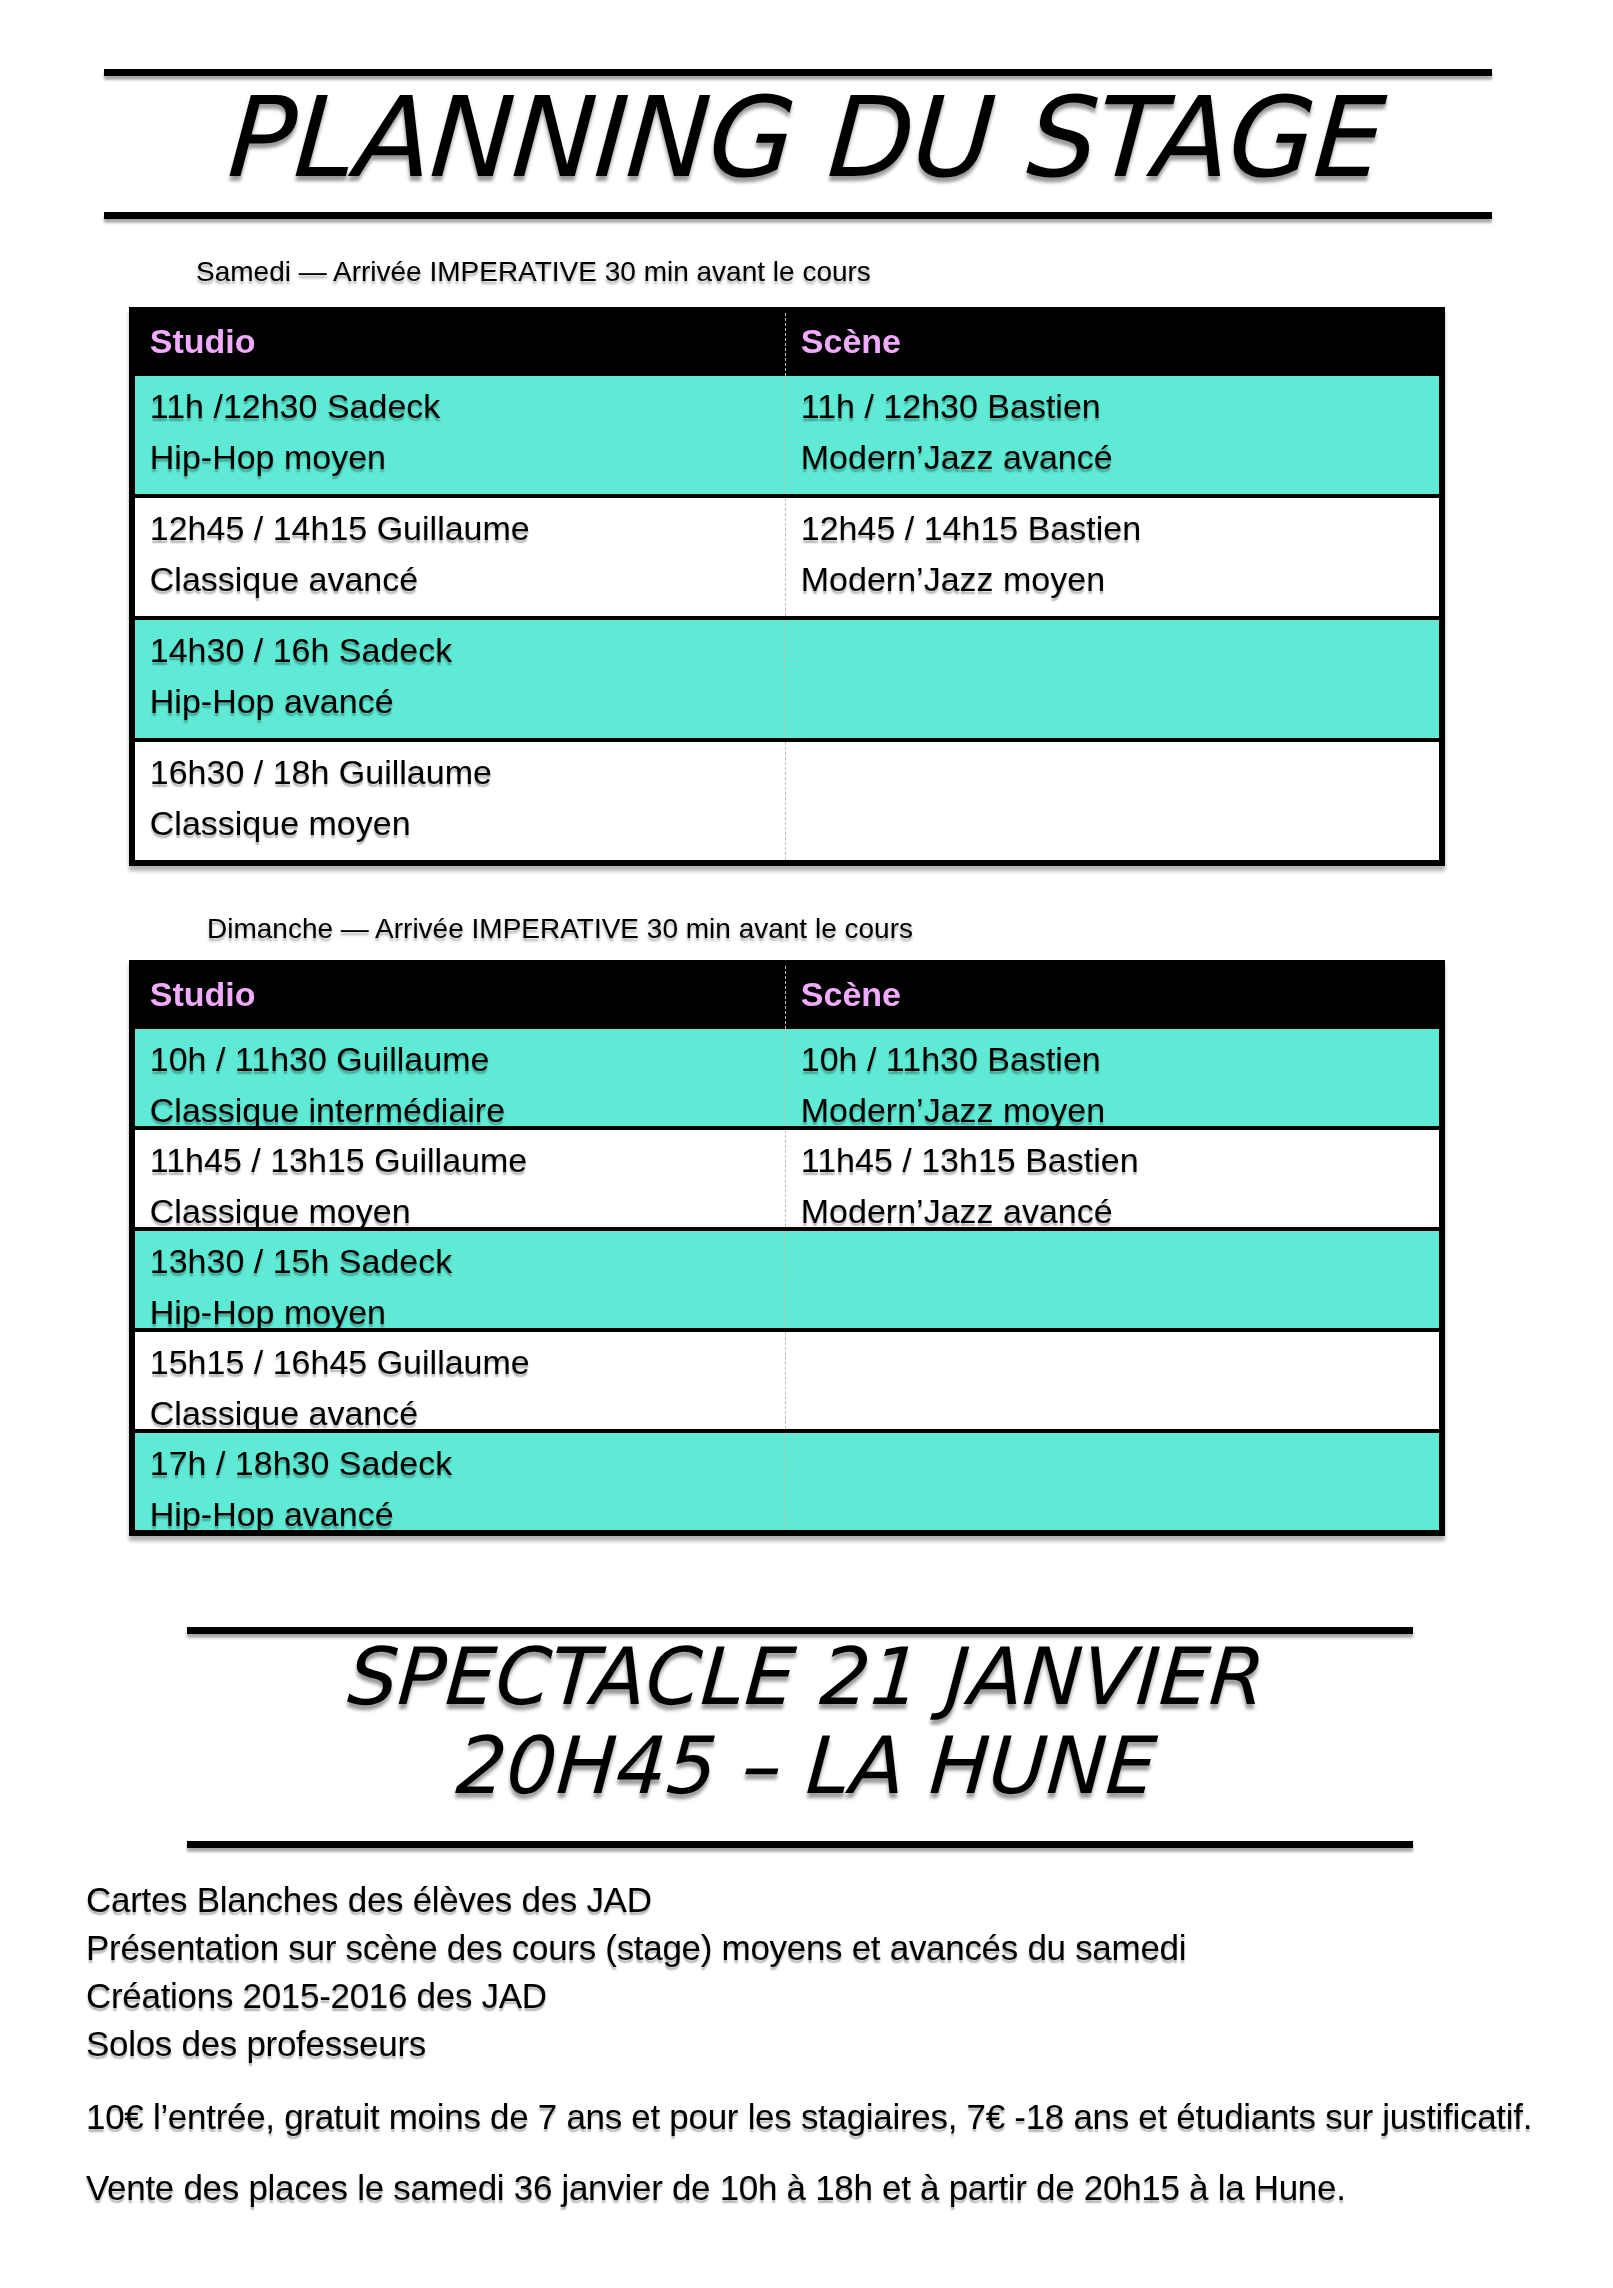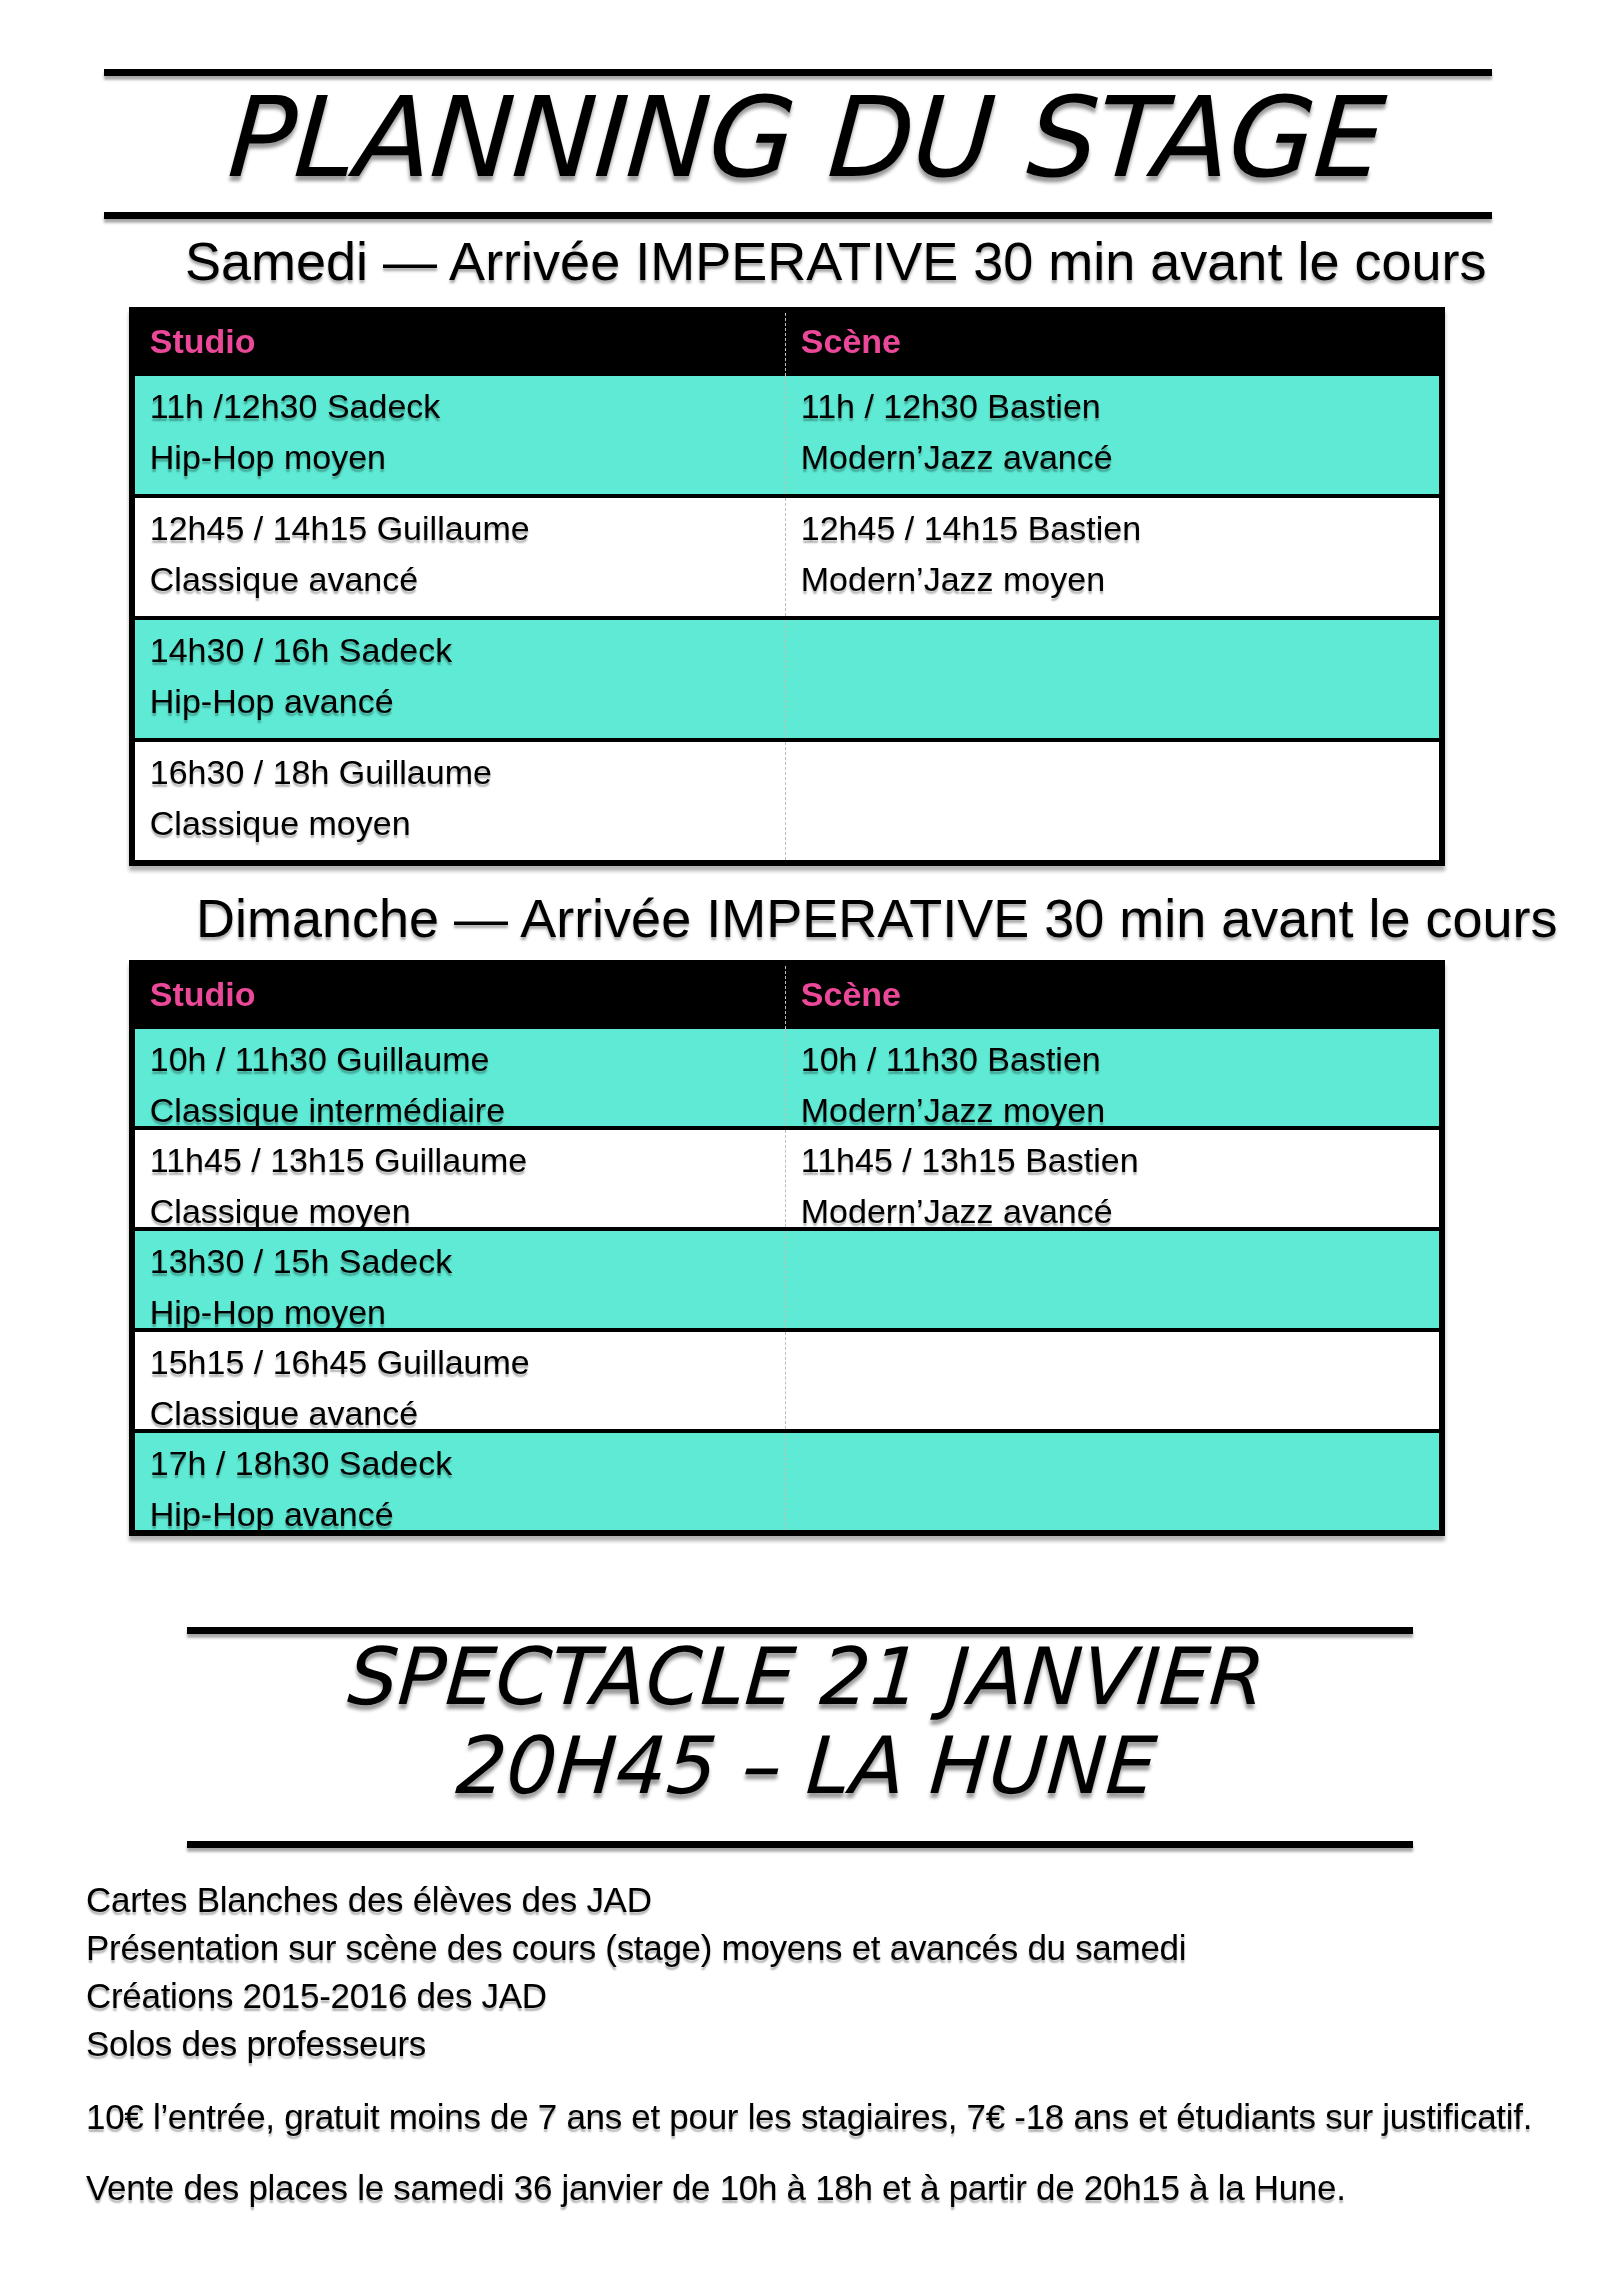--- a/index.html
+++ b/index.html
@@ -13,34 +13,34 @@
   .rule-show-top{left:187px;top:1627px;width:1226px;}
   .rule-show-bottom{left:187px;top:1841px;width:1226px;}
 
   .doc-title{
     position:absolute;left:0;right:0;top:82px;margin:0;
     text-align:center;font-family:"DejaVu Sans",sans-serif;font-style:italic;
     font-weight:400;font-size:111px;line-height:1;letter-spacing:-0.9px;
     transform:skewX(-4deg);text-shadow:0 4.6px 3.7px rgba(0,0,0,.4);
   }
   .day-heading{
-    position:absolute;margin:2px;font-weight:400;font-size:54px;line-height:40px;
+    position:absolute;margin:13px;font-weight:400;font-size:28px;line-height:40px;
     letter-spacing:0;text-shadow:0 2.8px 2.8px rgba(0,0,0,.35);white-space:nowrap;
   }
   .heading-sat{left:183px;top:239px;}
   .heading-sun{left:194px;top:896px;}
 
   .sched-table{
     position:absolute;left:129px;width:1316px;box-sizing:border-box;
     border:6.5px solid #000;background:#fff;box-shadow:0 4.6px 3.7px rgba(0,0,0,.3);
   }
   .table-sat{top:307px;}
   .table-sun{top:960px;}
   .trow{display:grid;grid-template-columns:651px 1fr;}
-  .thead{background:#000;color:#ec4899;height:63px;}
+  .thead{background:#000;color:#f0abfc;height:63px;}
   .thead .cell{padding-top:2.8px;font-weight:bold;}
   .table-sat .row{height:118px;}
   .table-sun .row{height:97px;}
   .row + .row{border-top:4.6px solid #000;}
   .row-gray{background:#5eead4;}
   .row-white{background:#ffffff;}
   .cell{padding:4.6px 0 0 14.8px;box-sizing:border-box;overflow:hidden;}
   .cell-left{border-right:1.8px dashed #bdbdbd;}
   .cline{font-size:34px;line-height:51px;white-space:nowrap;text-shadow:0 2.8px 1.8px rgba(0,0,0,.3);}
 

